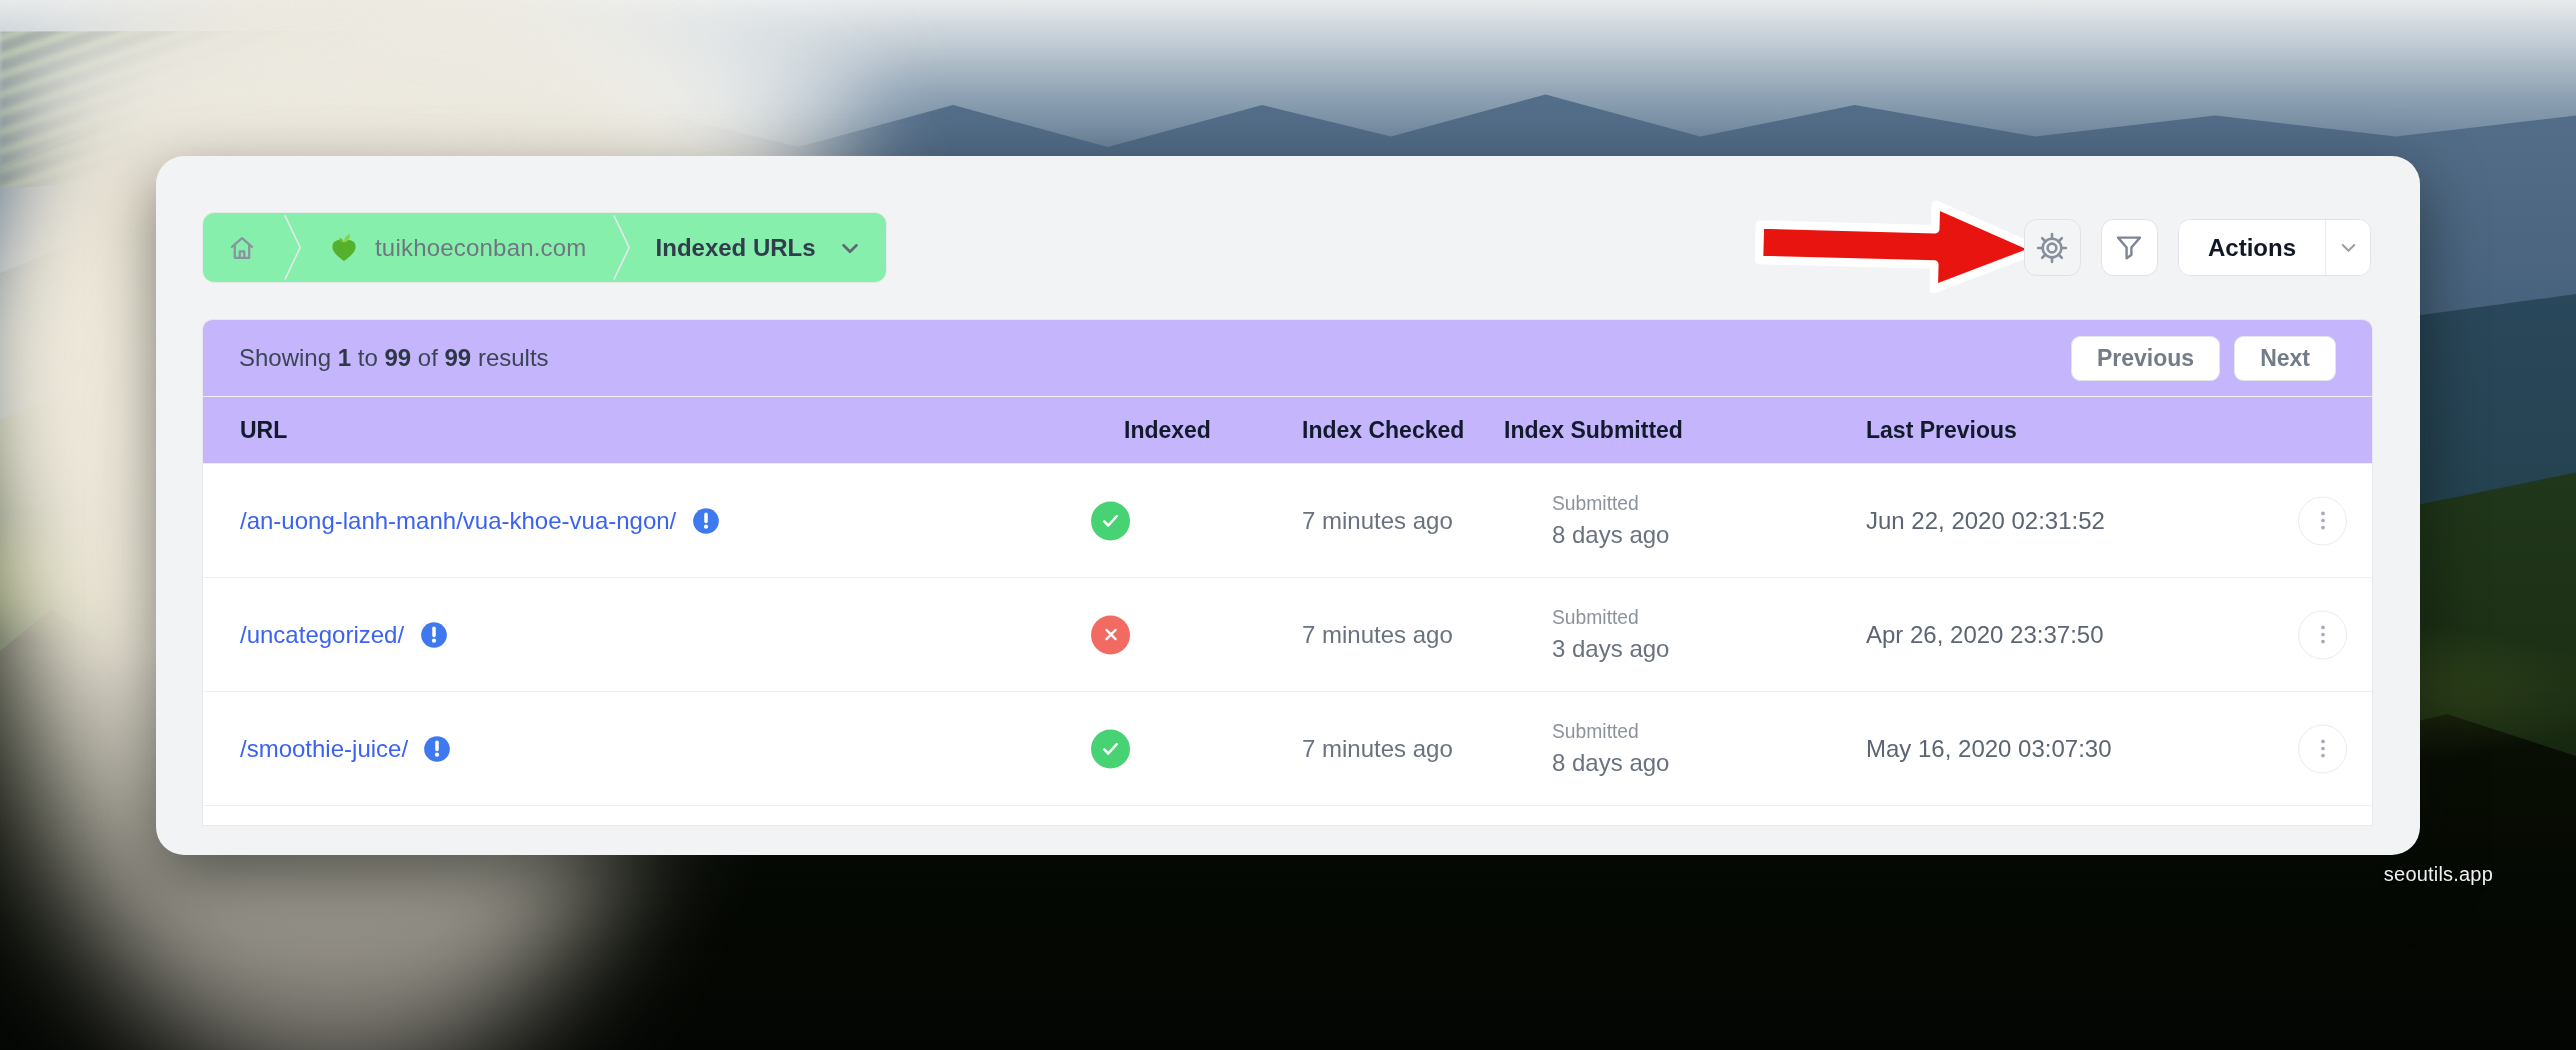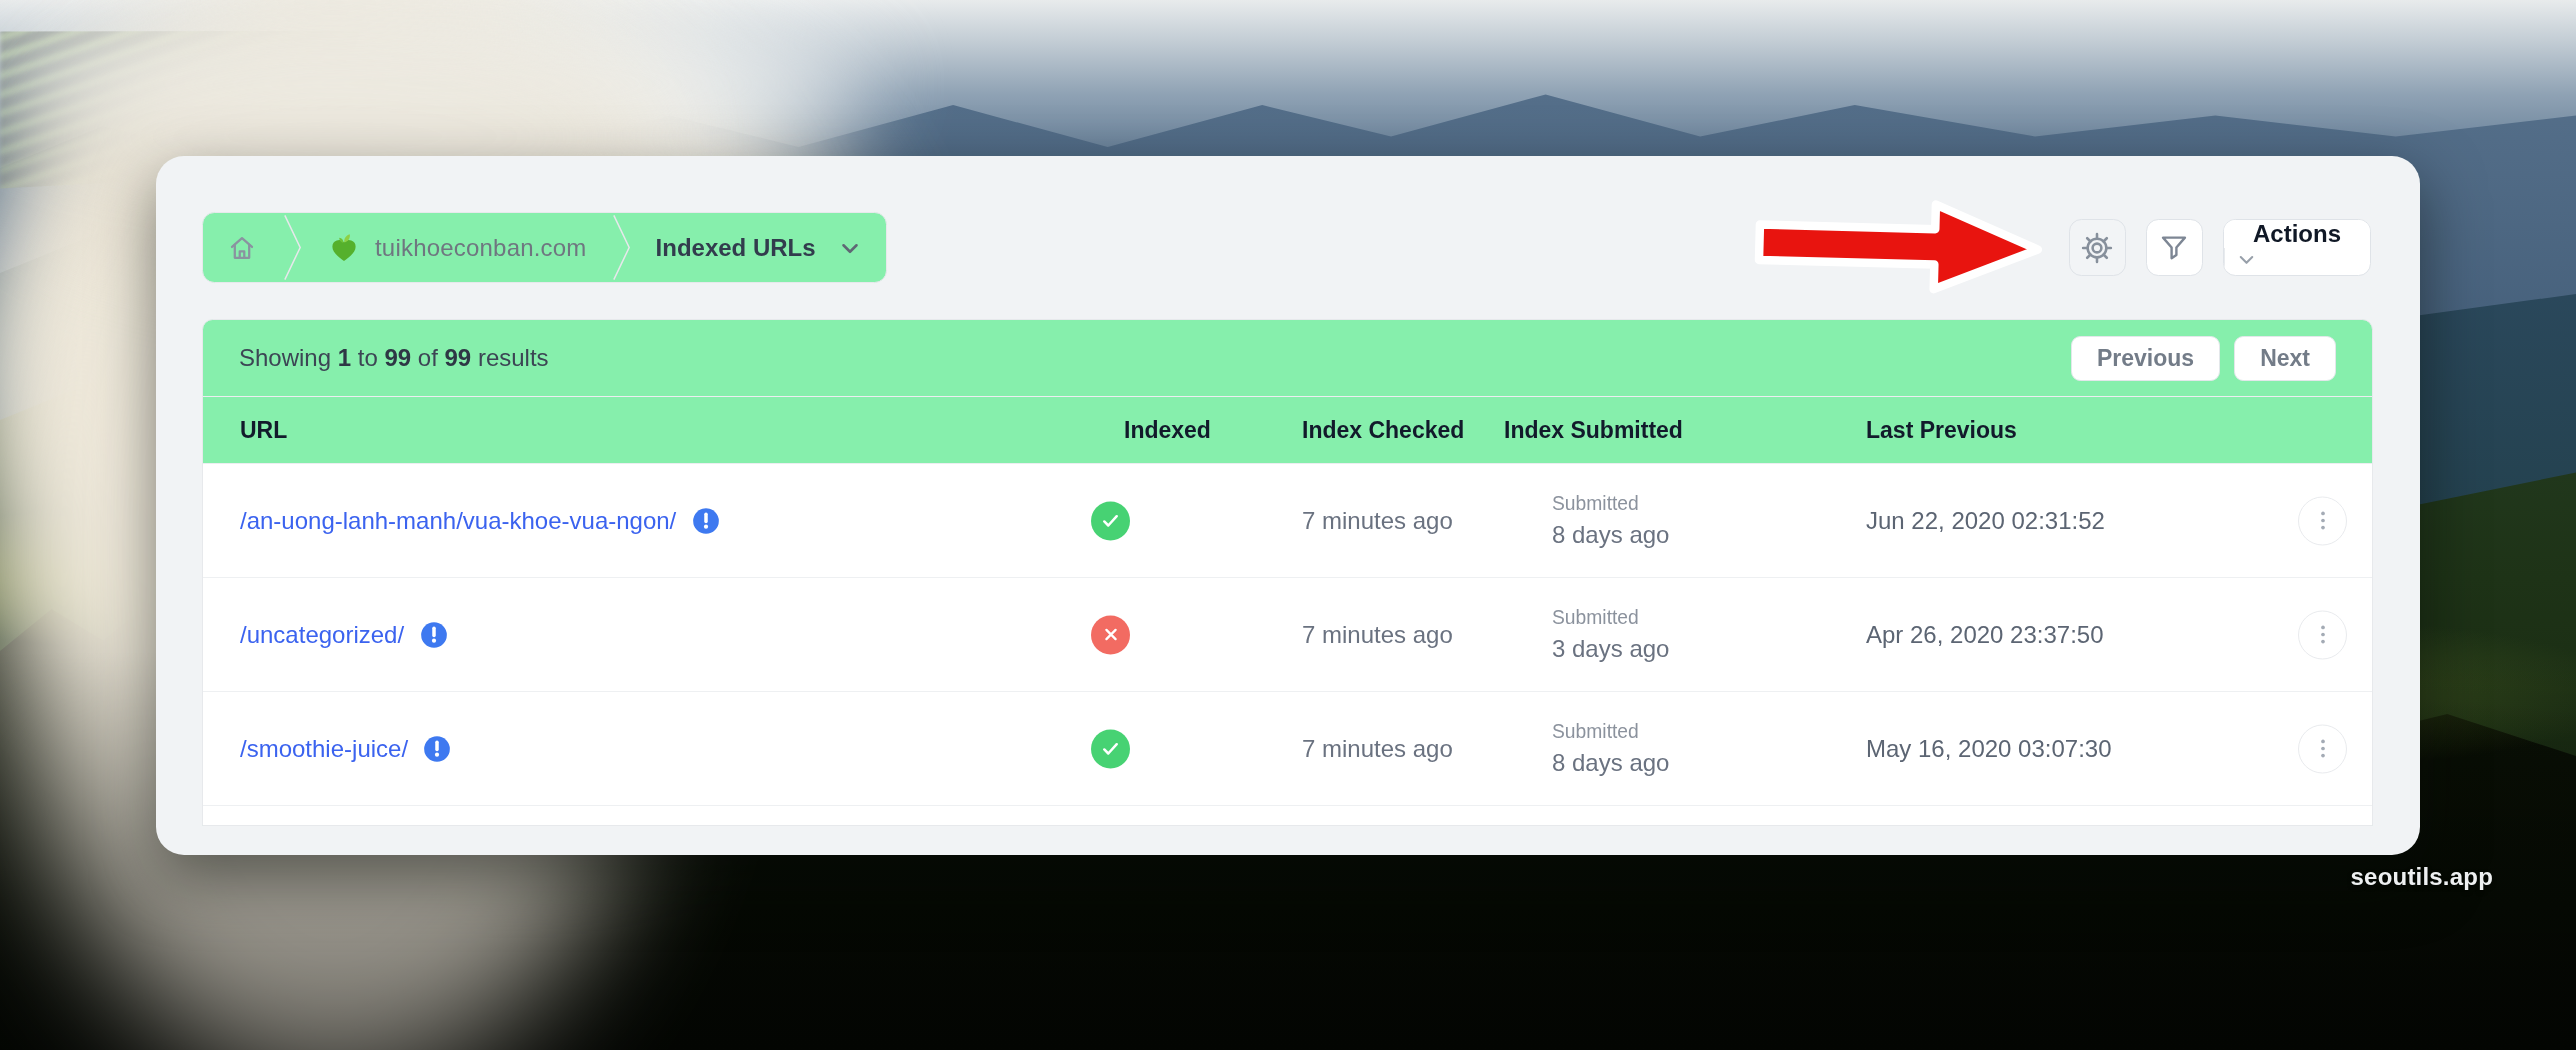--- a/index.html
+++ b/index.html
@@ -49,27 +49,27 @@
   .crumb-sep { align-self:stretch; display:flex; align-items:center; }
   .crumb-site-label { font-size:24px; color:#6f7680; letter-spacing:0.2px; }
   .crumb-current-label { font-size:24px; font-weight:700; color:#323c4d; }
   .crumb .chev-down { margin-left:7.7px; }
 
   
   .toolbar { position:absolute; right:49px; top:63px; display:flex; align-items:center; gap:20px; height:57px; }
   .icon-btn { width:57px; height:57px; border:1.5px solid #dfe3e8; border-radius:12.4px; background:#fff;
     display:flex; align-items:center; justify-content:center; }
   .icon-btn.settings { background:#f2f4f6; }
-  .split-btn { height:57px; display:flex; align-items:stretch; background:#fff; border:1.5px solid #dfe3e8; border-radius:12.4px; overflow:hidden;flex-direction:column; }
+  .split-btn { height:57px; display:flex; align-items:stretch; background:#fff; border:1.5px solid #dfe3e8; border-radius:12.4px; overflow:hidden; }
   .split-main { padding:0 29px; display:flex; align-items:center; font-size:24px; font-weight:700; color:#101826; background:#fff; border:none; font-family:inherit; }
   .split-caret { width:45px; display:flex; align-items:center; justify-content:center; border:none; border-left:1.5px solid #e8ebee; background:#fff; }
   .arrow-annotation { position:absolute; left:1595px; top:40px; width:303px; height:100px; pointer-events:none; }
 
   
-  .panel { position:absolute; left:46px; top:163px; width:2171px; height:507px; background:#86efac;
+  .panel { position:absolute; left:46px; top:163px; width:2171px; height:507px; background:#c4b5fd;
     border:1.5px solid #e7e9ec; border-radius:10.8px 10.8px 0 0; overflow:hidden; }
   .panel-header { height:77px; display:flex; align-items:center; justify-content:space-between;
     padding:0 36px; border-bottom:1.5px solid #eceef1; }
   .summary { font-size:24px; color:#3c4554; }
   .summary .num { font-weight:700; color:#2e3745; }
   .pager { display:flex; gap:14px; }
   .pager-btn { height:45px; padding:8px 25px; background:#fff; border:1.5px solid #e3e7ea; border-radius:9.3px;
     font-size:23px; font-weight:600; color:#737c88; font-family:inherit; display:flex; align-items:center; }
 
   .thead { position:relative; height:67px; border-bottom:1.5px solid #eceef1; }
@@ -88,21 +88,21 @@
   .badge-error { background:#f26b62; }
   .checked-cell { left:1099px; font-size:24px; color:#6a7280; }
   .submitted-cell { left:1301px;margin-left:48px; }
   .sub-label { font-size:19.3px; color:#8b929d; margin-bottom:6.2px; }
   .sub-value { font-size:24px; color:#6a7280; }
   .modified-cell { left:1663px; font-size:24px; color:#5c6573; }
   .row-menu { position:absolute; right:25px; top:50%; transform:translateY(-50%); width:49px; height:49px;
     border-radius:50%; border:1.5px solid #e9ebee; background:#fff; display:flex; align-items:center; justify-content:center; }
   .partial-row { height:31px; background:#fff; }
 
-  .watermark { position:absolute; right:83px; top:863px; font-size:24px; font-weight:700; color:#eef0f1;
+  .watermark { position:absolute; right:83px; top:863px; font-size:20px; font-weight:400; color:#eef0f1;
     text-shadow:0 1.5px 4.6px rgba(0,0,0,.55); letter-spacing:0.2px; }
 
   svg { display:block; }
 </style>
 </head>
 <body>
 
 <div class="scene">
   <div class="sky"></div>
   <div class="ridge-far"></div>

